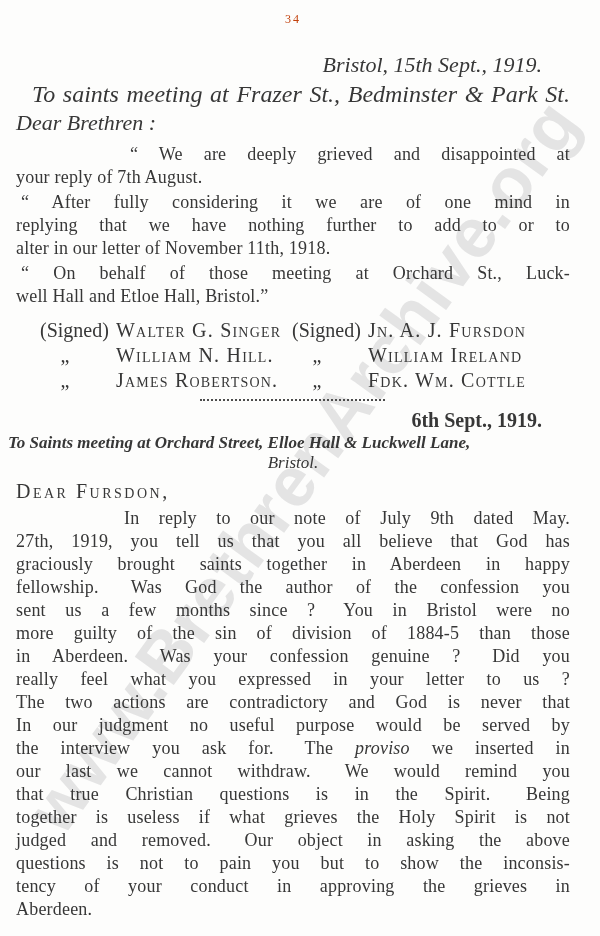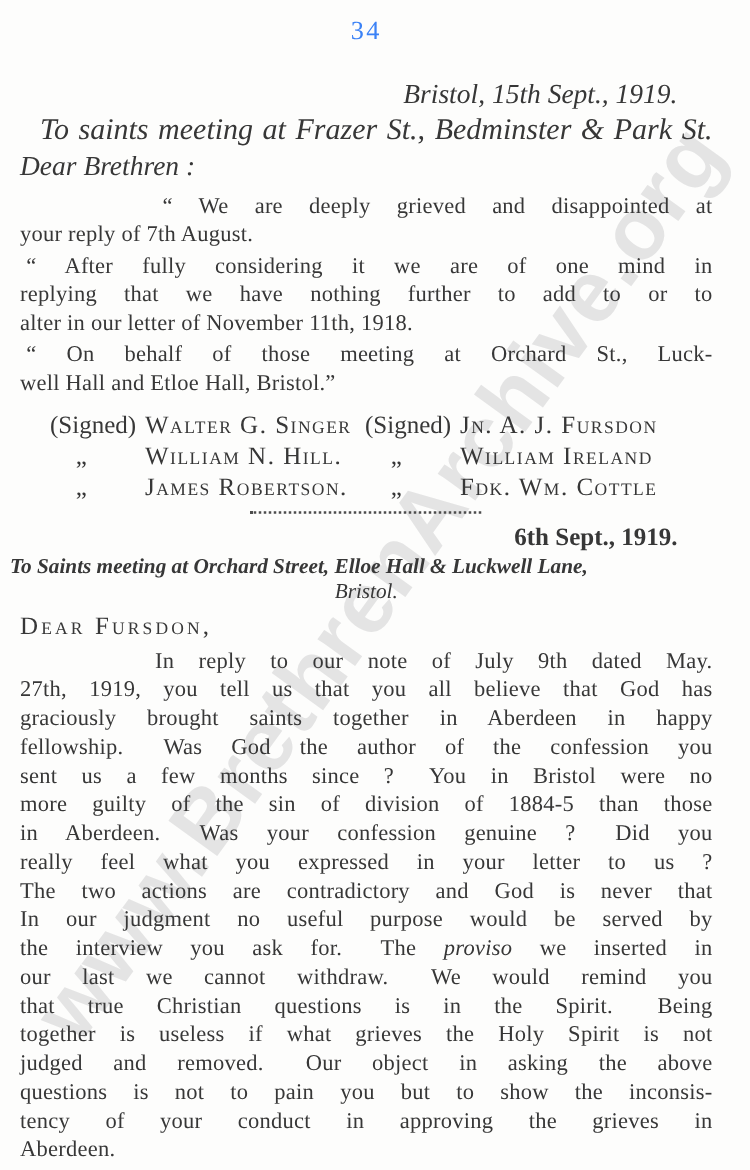--- a/index.html
+++ b/index.html
@@ -13,21 +13,21 @@
   .page{position:relative;width:600px;height:936px;background:#fdfdfc;overflow:hidden;}
   .watermark{
     position:absolute;left:303px;top:466px;
     transform:translate(-50%,-50%) rotate(-54deg);
     font-family:"Liberation Sans","DejaVu Sans",sans-serif;
     font-weight:bold;font-size:70px;letter-spacing:1px;
     color:#e4e4e4;white-space:nowrap;z-index:0;
     user-select:none;
   }
   .content{position:relative;z-index:1;padding:12px 30px 0 16px;}
-  .page-number{text-align:center;font-size:21px;letter-spacing:2px;color:#3b82f6;}
+  .page-number{text-align:center;font-size:12px;letter-spacing:2px;color:#c2410c;}
   
   .dateline1{margin-top:24px;text-align:right;padding-right:28px;font-style:italic;font-size:22px;line-height:27px;}
   .addressee1{margin-top:3px;margin-left:16px;font-style:italic;font-size:24px;line-height:27px;text-align:justify;text-align-last:justify;}
   .salutation1{margin-top:1px;font-style:italic;font-size:22px;line-height:27px;}
   .para{margin-top:7px;}
   .para.tight{margin-top:2px;}
   .line{font-size:18px;line-height:23px;letter-spacing:0.2px;text-align:left;}
   .jl{text-align:justify;text-align-last:justify;text-justify:inter-word;}
   .ind-deep{text-indent:114px;}
   .ind-sm{text-indent:5px;}

